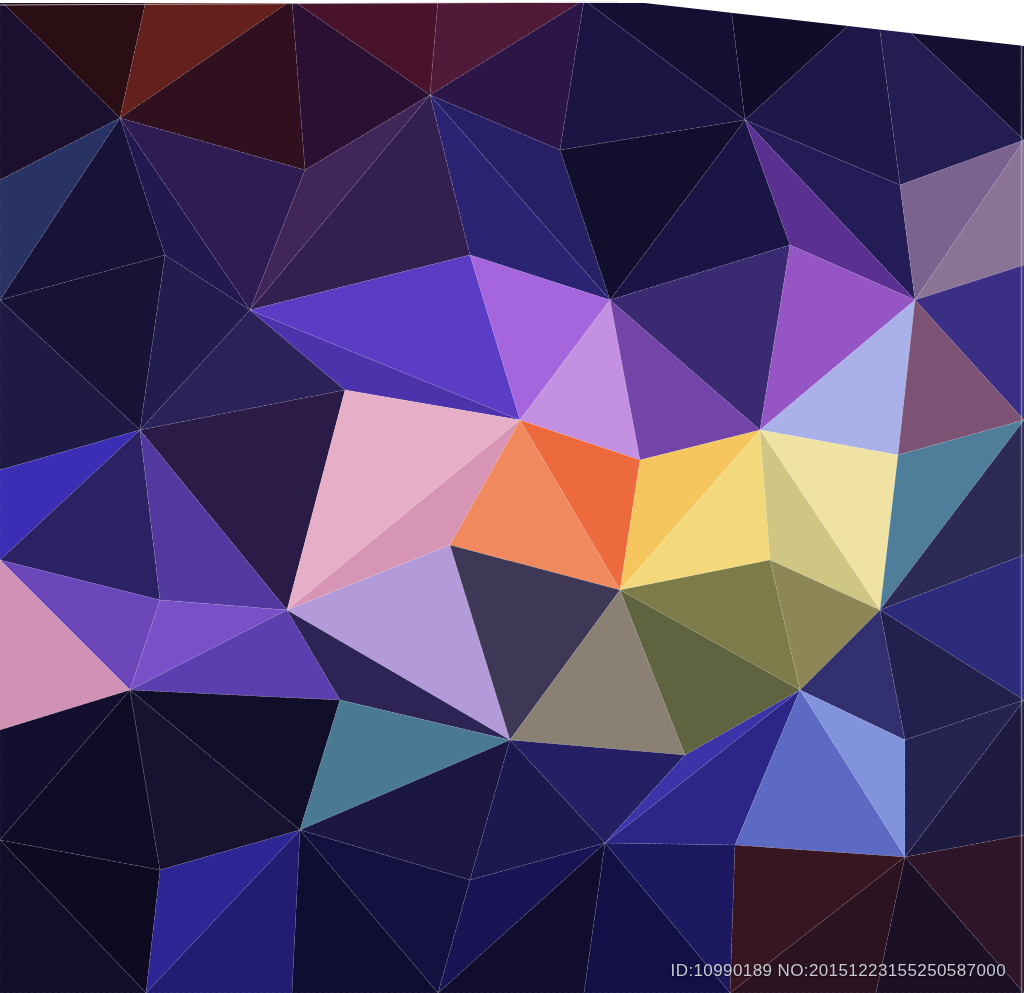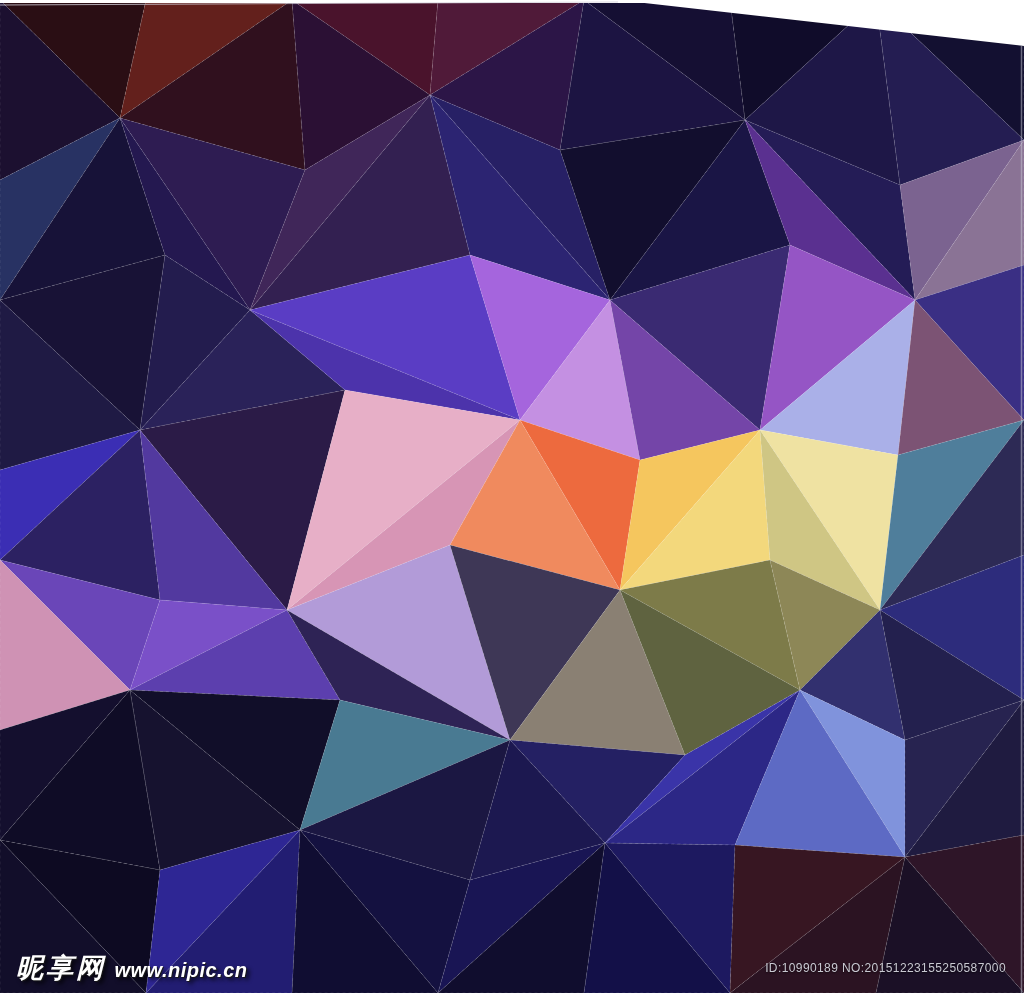--- a/index.html
+++ b/index.html
@@ -11,21 +11,21 @@
   #mesh-svg{position:absolute;left:0;top:0;display:block;}
   .wm-left{
     position:absolute;left:16px;top:950px;white-space:nowrap;
     color:#ffffff;font-style:italic;font-weight:bold;line-height:36px;
     text-shadow:1px 1px 0 rgba(25,25,25,.95), 3px 3px 4px rgba(0,0,0,.85);
   }
   .wm-left .cjk{font-size:27px;font-weight:900;letter-spacing:3px;}
   .wm-left .url{font-size:20px;margin-left:4px;letter-spacing:.5px;}
   .wm-right{
     position:absolute;right:18px;top:961px;white-space:nowrap;
-    color:#c9c9d2;font-size:12px;letter-spacing:.4px;
+    color:#c9c9d2;font-size:17px;letter-spacing:.4px;
     text-shadow:0 1px 2px rgba(0,0,0,.6);
     margin-left:31px;
   }
 </style>
 </head>
 <body>
 
 <div class="stage">
   <svg id="mesh-svg" width="1024" height="993" viewBox="0 0 1024 993">
       <polygon points="0,0 146,0 120,118" fill="#2a0e14" stroke="rgba(255,255,255,0.16)" stroke-width="0.7" stroke-dasharray="3 3"></polygon>
@@ -125,19 +125,15 @@
       <polygon points="735,845 905,857 730,993" fill="#371622" stroke="rgba(255,255,255,0.16)" stroke-width="0.7" stroke-dasharray="3 3"></polygon>
       <polygon points="905,857 876,993 730,993" fill="#2b1322" stroke="rgba(255,255,255,0.16)" stroke-width="0.7" stroke-dasharray="3 3"></polygon>
       <polygon points="905,857 1024,835 1024,993" fill="#2e1528" stroke="rgba(255,255,255,0.16)" stroke-width="0.7" stroke-dasharray="3 3"></polygon>
       <polygon points="905,857 1024,993 876,993" fill="#1b1026" stroke="rgba(255,255,255,0.16)" stroke-width="0.7" stroke-dasharray="3 3"></polygon>
       <rect x="0" y="0" width="1024" height="3" fill="#ffffff"></rect>
       <polygon points="618,0 1024,0 1024,46" fill="#ffffff"></polygon>
       <line x1="0" y1="5" x2="618" y2="2" stroke="rgba(210,206,216,0.8)" stroke-width="1"></line>
       <line x1="1021.5" y1="46" x2="1021.5" y2="993" stroke="rgba(200,200,212,0.5)" stroke-width="1.5"></line>
     </svg>
 
-  <div class="wm-left">
-    <span class="cjk">昵享网</span>
-    <span class="url">www.nipic.cn</span>
-  </div>
 
   <div class="wm-right">ID:10990189 NO:20151223155250587000</div>
 </div>
 
 </body></html>

